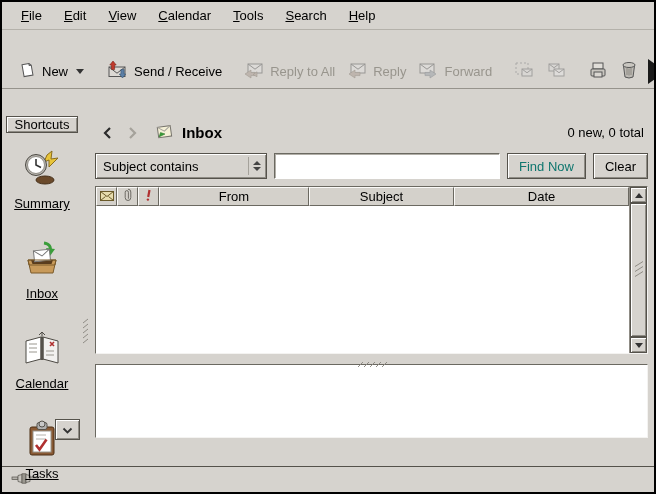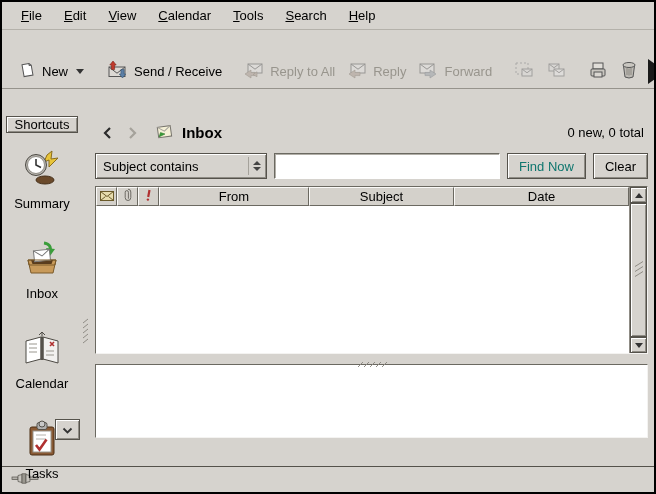--- a/index.html
+++ b/index.html
@@ -33,21 +33,21 @@
 
   
   .content { flex:1 1 auto; display:flex; min-height:0; }
 
   
   .sidebar { width:80px; flex:0 0 auto; display:flex; flex-direction:column;
              align-items:center; padding-top:3px; position:relative; }
   .shortcuts-btn { width:72px; height:30px; background:#d6d3ce; border:1px solid #55524b;
                    box-shadow:inset 1px 1px 0 #fff, inset -1px -1px 0 #8f8c85;
                    display:flex; align-items:center; justify-content:center; cursor:default; }
-  .shortcut { display:flex; flex-direction:column; align-items:center; gap:5px; cursor:default; }
+  .shortcut { display:flex; flex-direction:column; align-items:center; gap:5px; cursor:default;text-decoration:underline; }
   .shortcut.first { margin-top:16px; }
   .shortcut + .shortcut { margin-top:29px; }
   .shortcut .slabel { line-height:1; }
   .sb-scroll-btn { position:absolute; right:2px; bottom:2px; width:25px; height:21px;
                    background:#d6d3ce; border:1px solid #55524b;
                    box-shadow:inset 1px 1px 0 #fff, inset -1px -1px 0 #8f8c85;
                    display:flex; align-items:center; justify-content:center; }
 
   
   .vsplit { width:7px; flex:0 0 auto; position:relative; }

